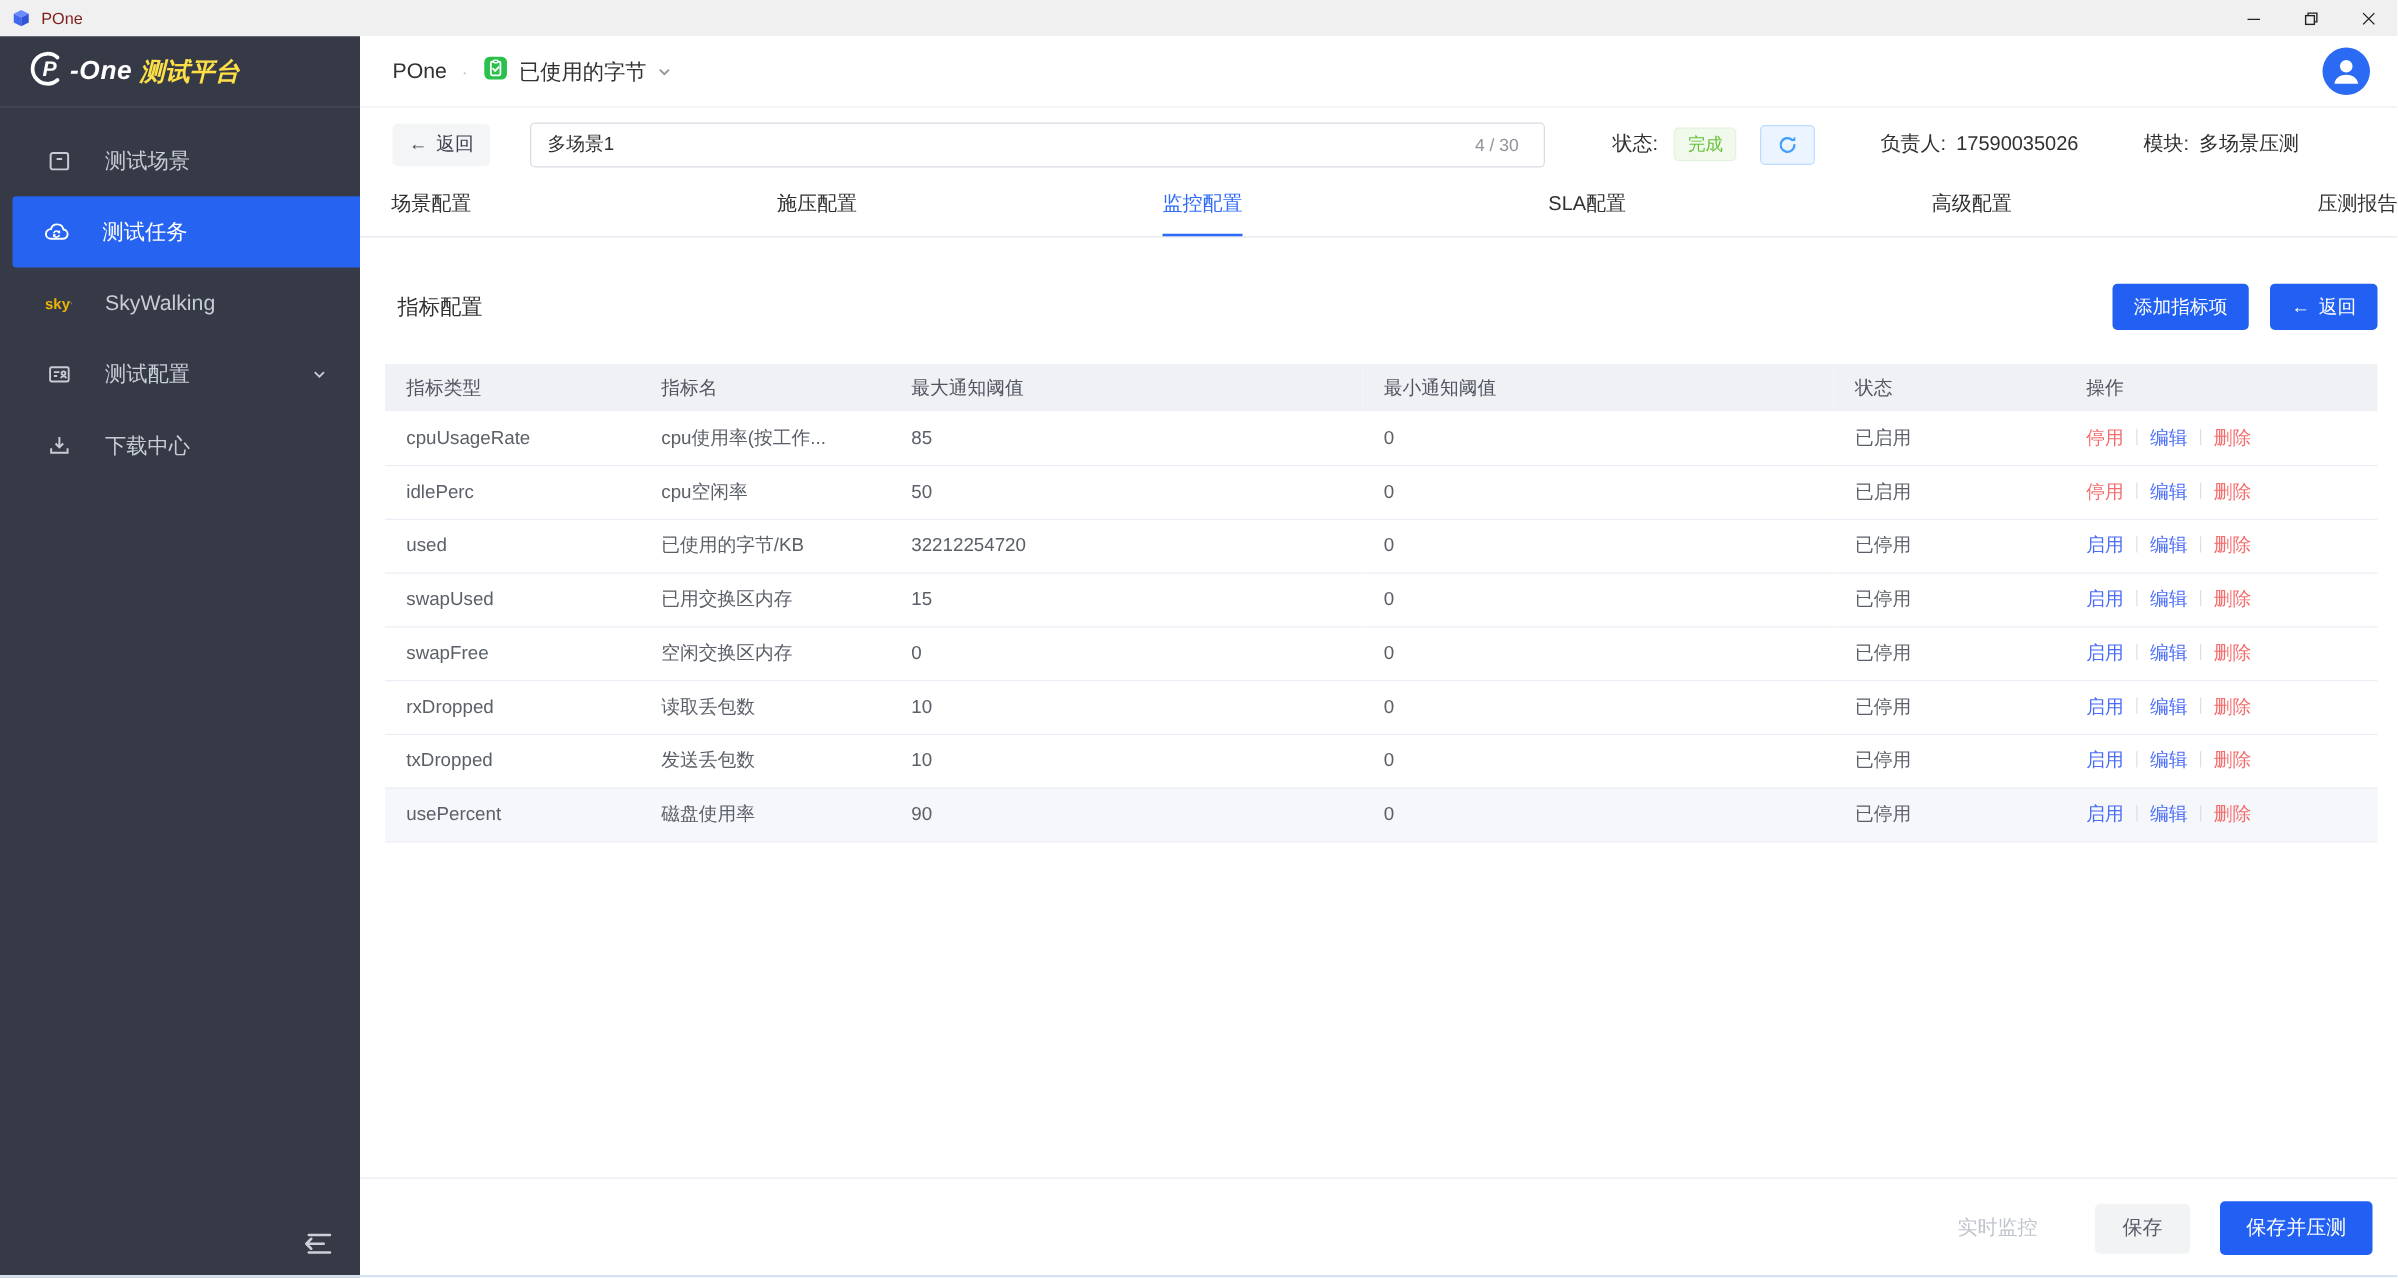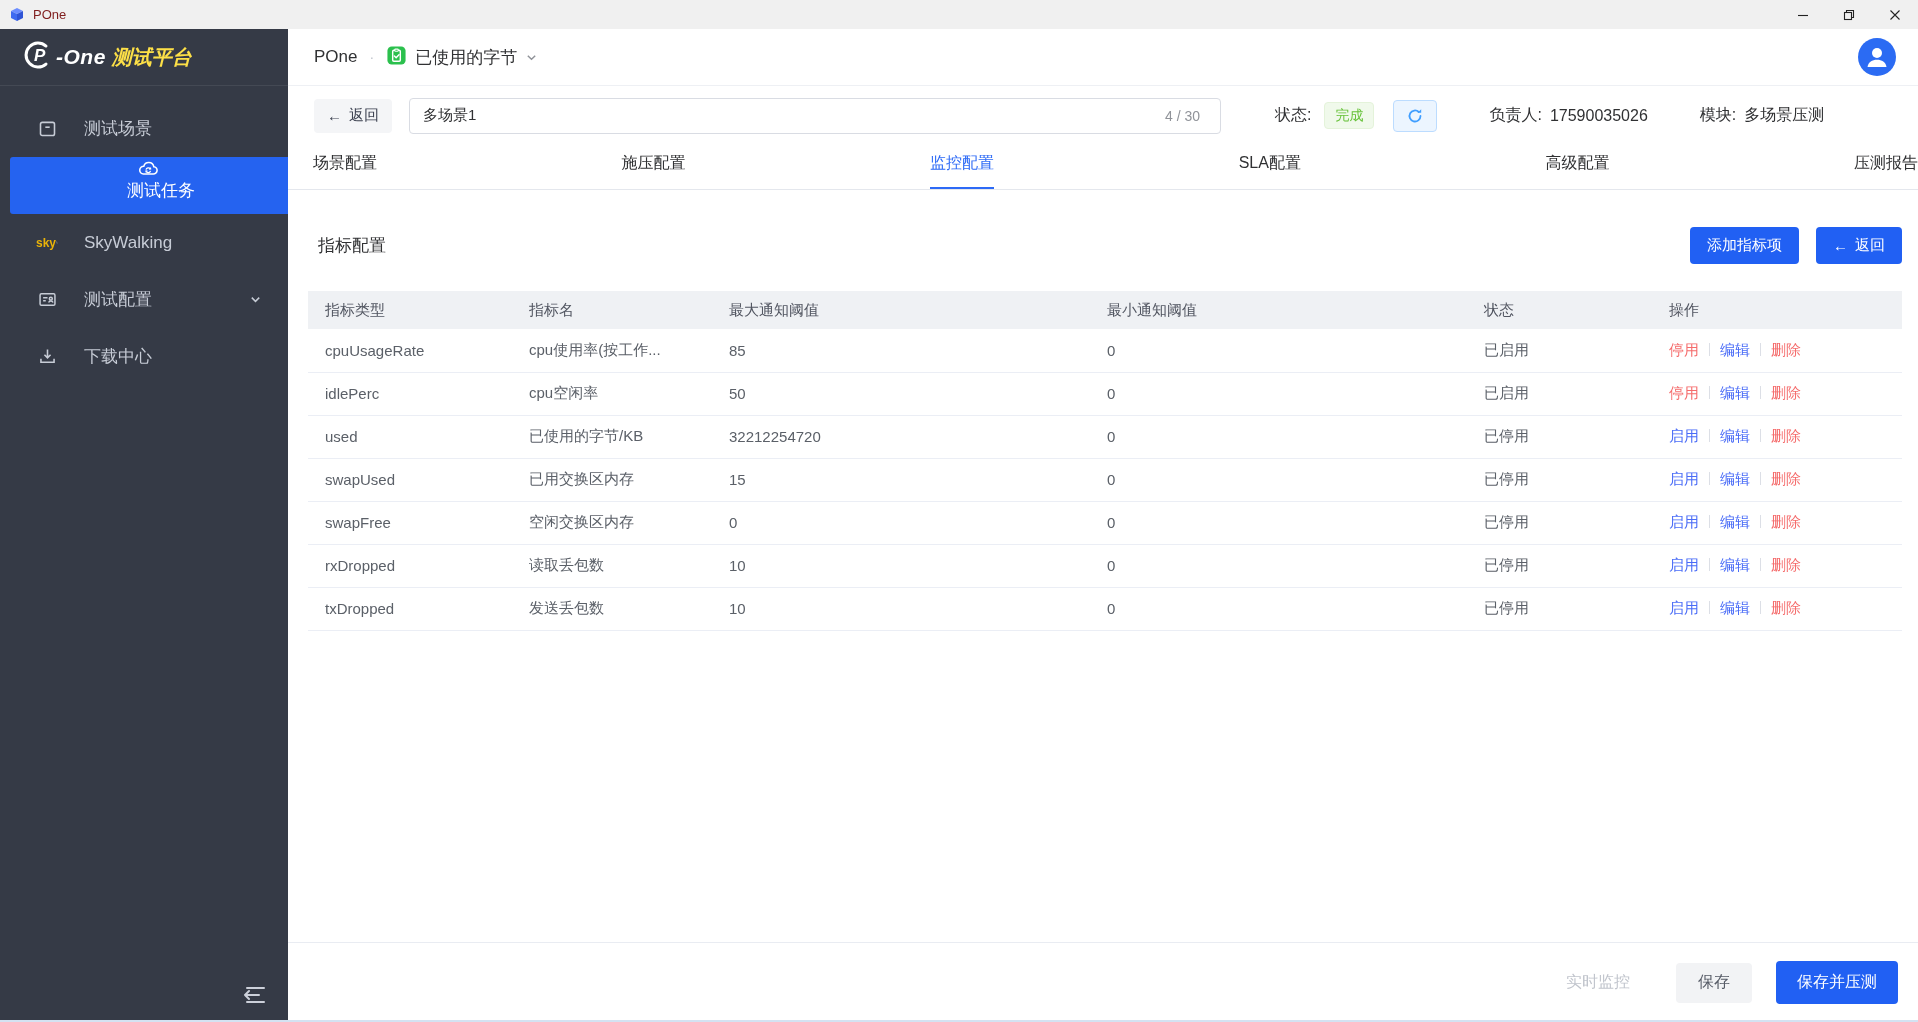--- a/index.html
+++ b/index.html
@@ -20,38 +20,38 @@
 
   
   .sidebar { width:288px; background:#353a46; color:#cdd2dc; position:relative; flex:0 0 auto; }
   .logo { height:57px; display:flex; align-items:center; padding-left:22px; border-bottom:1px solid rgba(255,255,255,0.08); }
   .logo .p-mark { margin-right:2px; }
   .logo .brand { color:#fff; font-size:21px; font-weight:bold; font-style:italic; letter-spacing:.5px; }
   .logo .brand-cn { color:#fde047; font-size:20px; font-weight:bold; margin-left:6px; font-style:italic; }
   .nav { margin-top:14px; }
   .nav-item { height:57px; display:flex; align-items:center; padding-left:36px; font-size:17px; color:#c7ccd6; cursor:pointer; position:relative; }
   .nav-item .nicon { width:22px; height:22px; margin-right:26px; display:flex; align-items:center; justify-content:center; }
-  .nav-item.active { background:#2563f0; color:#fff; margin-left:10px; padding-left:24px; border-radius:3px 0 0 3px;flex-direction:column; }
+  .nav-item.active { background:#2563f0; color:#fff; margin-left:10px; padding-left:24px; border-radius:3px 0 0 3px; }
   .nav-item .chev { position:absolute; right:26px; display:flex; }
   .sky-txt { font-size:12px; font-weight:bold; color:#eab308; letter-spacing:0; }
   .collapse-btn { position:absolute; right:18px; bottom:14px; width:30px; height:26px; display:flex; align-items:center; justify-content:center; cursor:pointer; background:none; border:none; }
 
   
   .main { flex:1; display:flex; flex-direction:column; min-width:0; background:#fff; }
 
   .topbar { height:57px; flex:0 0 auto; display:flex; align-items:center; padding:0 22px 0 26px; border-bottom:1px solid #eef0f4; }
   .crumb-home { font-size:17px; color:#303133; }
   .crumb-dot { color:#c0c4cc; margin:0 12px; font-size:14px; }
   .project { display:flex; align-items:center; cursor:pointer; }
   .project .p-label { font-size:17px; color:#303133; margin:0 8px; }
   .avatar { margin-left:auto; width:38px; height:38px; border-radius:50%; background:#2b6bf3; display:flex; align-items:center; justify-content:center; cursor:pointer; }
 
   .toolbar { height:59px; flex:0 0 auto; display:flex; align-items:center; padding:0 20px 0 26px; }
   .btn-back-gray { height:34px; padding:0 13px; background:#f4f5f7; border:none; border-radius:4px; font-size:15px; color:#3c4150; display:flex; align-items:center; gap:7px; cursor:pointer; font-family:inherit; }
-  .input-wrap { position:relative; margin-left:17px; width:812px; }
+  .input-wrap { position:relative; margin-left:32px; width:812px; }
   .scene-input { width:100%; height:36px; border:1px solid #d9dce3; border-radius:4px; padding:0 70px 0 13px; font-size:15px; color:#303133; font-family:inherit; outline:none; }
   .input-count { position:absolute; right:21px; top:50%; transform:translateY(-50%); font-size:14px; color:#909399; }
   .status-label { margin-left:54px; font-size:16px; color:#303133; }
   .status-badge { margin-left:13px; height:27px; padding:0 10px; display:flex; align-items:center; background:#f0f9eb; border:1px solid #e4f3da; border-radius:4px; color:#67c23a; font-size:14px; }
   .btn-refresh { margin-left:19px; width:44px; height:32px; background:#ecf5ff; border:1px solid #bcdcff; border-radius:4px; display:flex; align-items:center; justify-content:center; cursor:pointer; }
   .owner-label, .module-label { margin-left:52px; font-size:16px; color:#303133; }
   .owner-value, .module-value { margin-left:8px; font-size:16px; color:#303133; }
 
   .tabs { height:45px; flex:0 0 auto; display:flex; align-items:flex-end; padding-left:25px; border-bottom:1px solid #e4e7ed; column-gap:56px;justify-content:space-between; }
   .tab { font-size:16px; color:#303133; padding-bottom:13px; cursor:pointer; border-bottom:2px solid transparent; }
@@ -346,20 +346,30 @@
               <tr>
     <td>txDropped</td>
     <td>发送丢包数</td>
     <td>10</td>
     <td>0</td>
     <td>已停用</td>
     <td>
       <a class="op-link op-blue">启用</a><span class="op-sep"></span><a class="op-link op-blue">编辑</a><span class="op-sep"></span><a class="op-link op-red">删除</a>
     </td>
   </tr>
+              <tr class="row-hover">
+    <td>usePercent</td>
+    <td>磁盘使用率</td>
+    <td>90</td>
+    <td>0</td>
+    <td>已停用</td>
+    <td>
+      <a class="op-link op-blue">启用</a><span class="op-sep"></span><a class="op-link op-blue">编辑</a><span class="op-sep"></span><a class="op-link op-red">删除</a>
+    </td>
+  </tr>
             </tbody>
         </table>
       </div>
 
       <div class="footer">
         <span class="link-disabled">实时监控</span>
         <button class="btn-plain">保存</button>
         <button class="btn-big-primary">保存并压测</button>
       </div>
 

